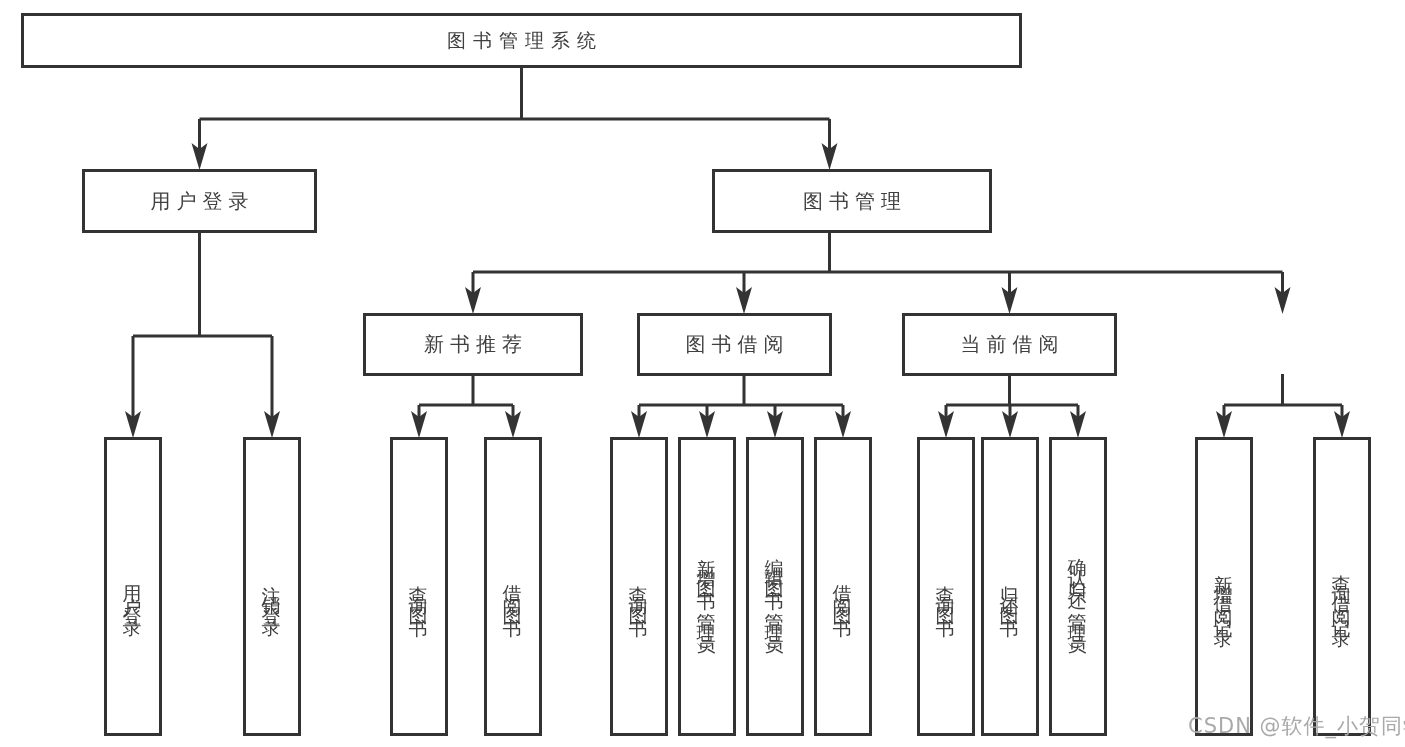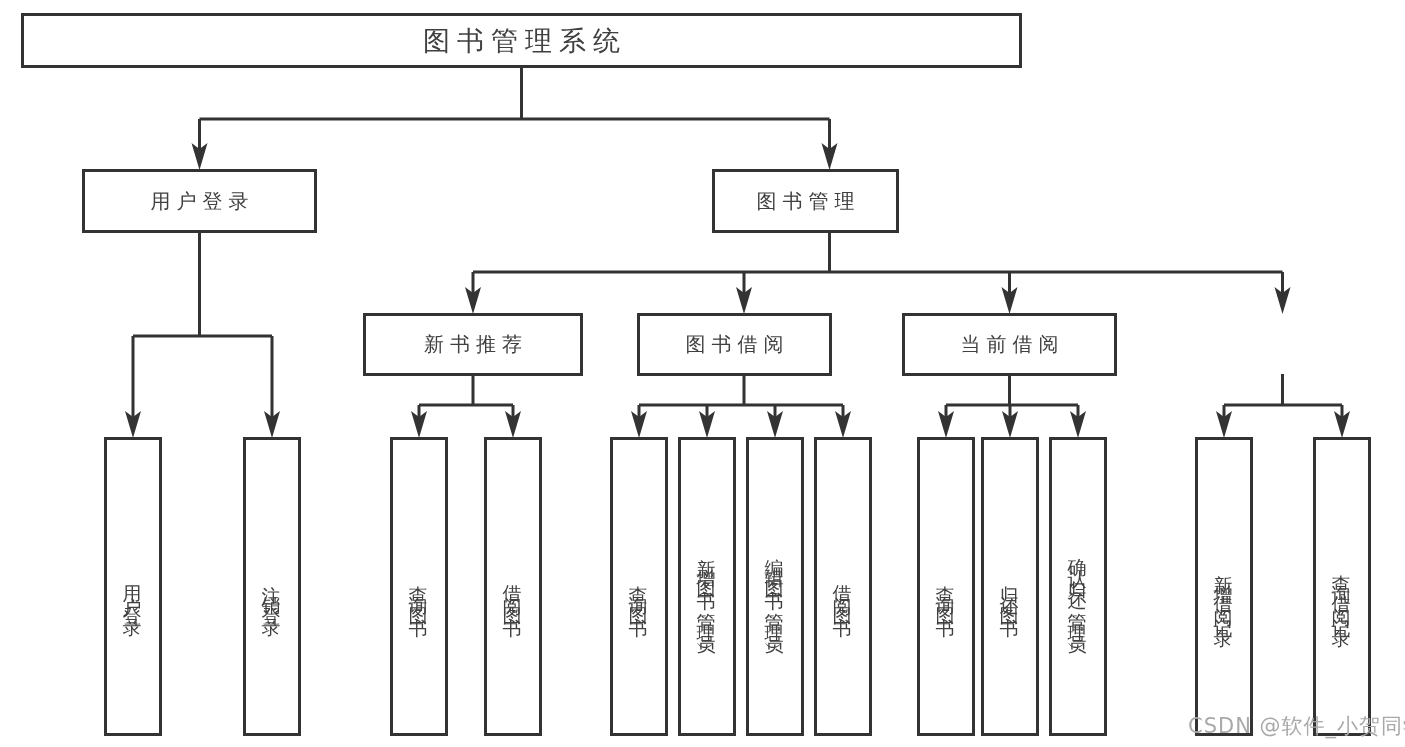--- a/index.html
+++ b/index.html
@@ -17,31 +17,31 @@
     box-sizing:border-box;
     background:#ffffff;
     border:3px solid #333333;
     display:flex;align-items:center;justify-content:center;
     z-index:1;
   }
   .hlabel{
     font-size:20px;letter-spacing:6px;margin-right:-6px;
     white-space:nowrap;color:#404040;
   }
-  .rootlabel{font-size:27px;letter-spacing:7px;margin-right:-7px;}
+  .rootlabel{font-size:19px;letter-spacing:7px;margin-right:-7px;}
   .vtext{
     writing-mode:vertical-rl;
     text-orientation:mixed;
     font-size:19px;letter-spacing:11px;margin-bottom:-11px;
     color:#404040;white-space:nowrap;
   }
   
   .n-root{left:21px;top:13px;width:1001px;height:55px;}
   .n-l2-login{left:82px;top:169px;width:235px;height:64px;}
-  .n-l2-mgmt{left:712px;top:169px;width:187px;height:64px;justify-content:center;}
+  .n-l2-mgmt{left:712px;top:169px;width:280px;height:64px;justify-content:center;}
   .sec{top:313px;height:63px;}
   .n-s0{left:363px;width:220px;}
   .n-s1{left:637px;width:195px;}
   .n-s2{left:902px;width:215px;}
   .n-s3{left:1172px;width:221px;}
   .leaf{top:437px;width:58px;height:299px;}
   .lf-a0{left:104px;} .lf-a1{left:243px;}
   .lf-b0{left:390px;} .lf-b1{left:484px;}
   .lf-c0{left:610px;} .lf-c1{left:678px;} .lf-c2{left:746px;} .lf-c3{left:814px;}
   .lf-d0{left:917px;} .lf-d1{left:981px;} .lf-d2{left:1049px;}

